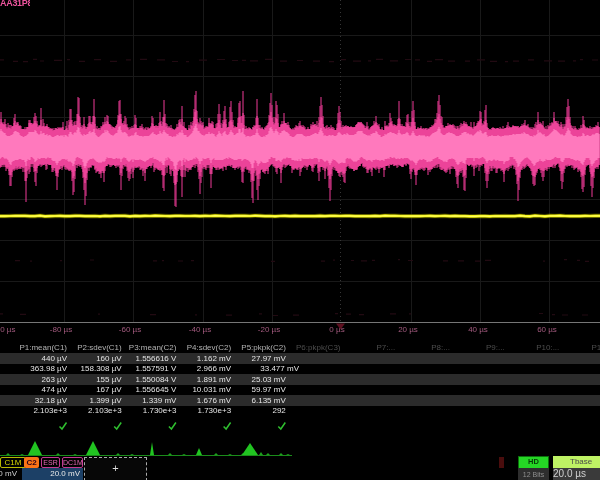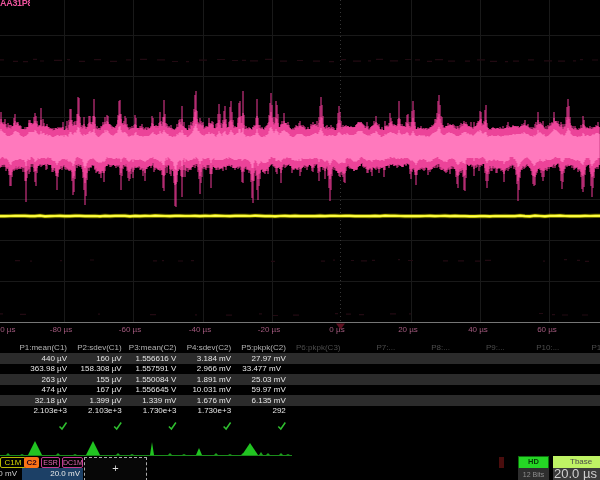--- a/index.html
+++ b/index.html
@@ -92,27 +92,27 @@
 <div class="tc" style="left:215.8px;top:343.3px;color:#b4b4b4">P5:pkpk(C2)</div>
 <div class="tc" style="left:270.5px;top:343.3px;color:#4d4d4d">P6:pkpk(C3)</div>
 <div class="tc" style="left:325.2px;top:343.3px;color:#4d4d4d">P7:...</div>
 <div class="tc" style="left:379.9px;top:343.3px;color:#4d4d4d">P8:...</div>
 <div class="tc" style="left:434.6px;top:343.3px;color:#4d4d4d">P9:...</div>
 <div class="tc" style="left:489.3px;top:343.3px;color:#4d4d4d">P10:...</div>
 <div class="tc" style="left:544.0px;top:343.3px;color:#4d4d4d">P11:...</div>
 <div class="tc" style="left:-3.0px;top:353.8px;color:#e6e6e6">440 µV</div>
 <div class="tc" style="left:51.7px;top:353.8px;color:#e6e6e6">160 µV</div>
 <div class="tc" style="left:106.4px;top:353.8px;color:#e6e6e6">1.556616 V</div>
-<div class="tc" style="left:161.1px;top:353.8px;color:#e6e6e6">3.184 mV</div>
+<div class="tc" style="left:161.1px;top:353.8px;color:#e6e6e6">1.162 mV</div>
 <div class="tc" style="left:215.8px;top:353.8px;color:#e6e6e6">27.97 mV</div>
 <div class="tc" style="left:-3.0px;top:364.3px;color:#e6e6e6">363.98 µV</div>
 <div class="tc" style="left:51.7px;top:364.3px;color:#e6e6e6">158.308 µV</div>
 <div class="tc" style="left:106.4px;top:364.3px;color:#e6e6e6">1.557591 V</div>
 <div class="tc" style="left:161.1px;top:364.3px;color:#e6e6e6">2.966 mV</div>
-<div class="tc" style="left:211px;top:364.3px;color:#e6e6e6">33.477 mV</div>
+<div class="tc" style="left:229px;top:364.3px;color:#e6e6e6">33.477 mV</div>
 <div class="tc" style="left:-3.0px;top:374.8px;color:#e6e6e6">263 µV</div>
 <div class="tc" style="left:51.7px;top:374.8px;color:#e6e6e6">155 µV</div>
 <div class="tc" style="left:106.4px;top:374.8px;color:#e6e6e6">1.550084 V</div>
 <div class="tc" style="left:161.1px;top:374.8px;color:#e6e6e6">1.891 mV</div>
 <div class="tc" style="left:215.8px;top:374.8px;color:#e6e6e6">25.03 mV</div>
 <div class="tc" style="left:-3.0px;top:385.3px;color:#e6e6e6">474 µV</div>
 <div class="tc" style="left:51.7px;top:385.3px;color:#e6e6e6">167 µV</div>
 <div class="tc" style="left:106.4px;top:385.3px;color:#e6e6e6">1.556645 V</div>
 <div class="tc" style="left:161.1px;top:385.3px;color:#e6e6e6">10.031 mV</div>
 <div class="tc" style="left:215.8px;top:385.3px;color:#e6e6e6">59.97 mV</div>
@@ -132,13 +132,13 @@
 <div style="position:absolute;left:22px;top:468px;width:61px;height:12px;background:#1c4066"></div>
 <div style="position:absolute;left:24px;top:457px;width:15px;height:11px;background:#f97316;border-radius:2px;color:#2a0018;font-size:8px;line-height:11px;font-weight:bold;text-align:center">C2</div>
 <div style="position:absolute;left:41px;top:457px;width:19px;height:11px;border:1px solid #c23a92;border-radius:2px;box-sizing:border-box;color:#e469b4;font-size:7px;line-height:9px;text-align:center">ESR</div>
 <div style="position:absolute;left:62px;top:457px;width:21px;height:11px;border:1px solid #c23a92;border-radius:2px;box-sizing:border-box;color:#e469b4;font-size:7px;line-height:9px;text-align:center">DC1M</div>
 <div style="position:absolute;left:24px;top:469px;width:56px;color:#e8e8e8;font-size:8px;line-height:10px;text-align:right">20.0 mV</div>
 <div style="position:absolute;left:84px;top:457px;width:61px;height:22px;border:1px dashed #aaa;background:#070707;color:#ddd;font-size:11px;line-height:20px;text-align:center">+</div>
 <div style="position:absolute;left:499px;top:457px;width:5px;height:11px;background:#4a0d0d"></div>
 <div style="position:absolute;left:518px;top:456px;width:31px;height:22px;background:#25d625;border:1px solid #0c700c;box-sizing:border-box;color:#073807;font-size:7.5px;line-height:10px;font-weight:bold;text-align:center">HD</div>
 <div style="position:absolute;left:518px;top:468px;width:31px;height:12px;background:#2e2e2e;color:#8f8f8f;font-size:7px;line-height:13px;text-align:center">12 Bits</div>
 <div style="position:absolute;left:553px;top:456px;width:58px;height:12px;background:#bef264;color:#4a4a4a;font-size:8px;line-height:12px;padding-left:17px;box-sizing:border-box">Tbase</div>
-<div style="position:absolute;left:553px;top:468px;width:47px;height:12px;background:#3a3a3a;color:#cfcfcf;font-size:13px;line-height:12px;text-align:center;padding-right:2px;box-sizing:border-box">20.0 µs</div>
+<div style="position:absolute;left:553px;top:468px;width:47px;height:12px;background:#3a3a3a;color:#cfcfcf;font-size:10px;line-height:12px;text-align:left;padding-right:2px;box-sizing:border-box">20.0 µs</div>
 
 </body></html>

